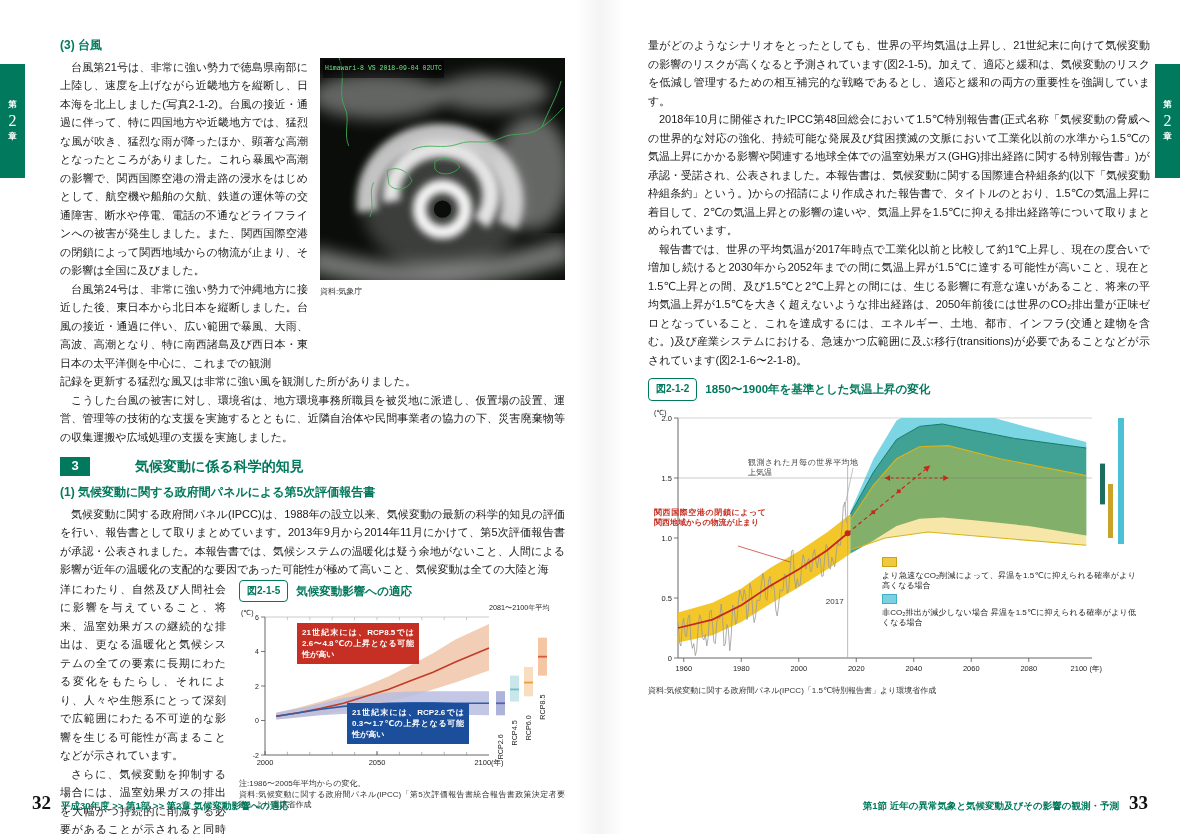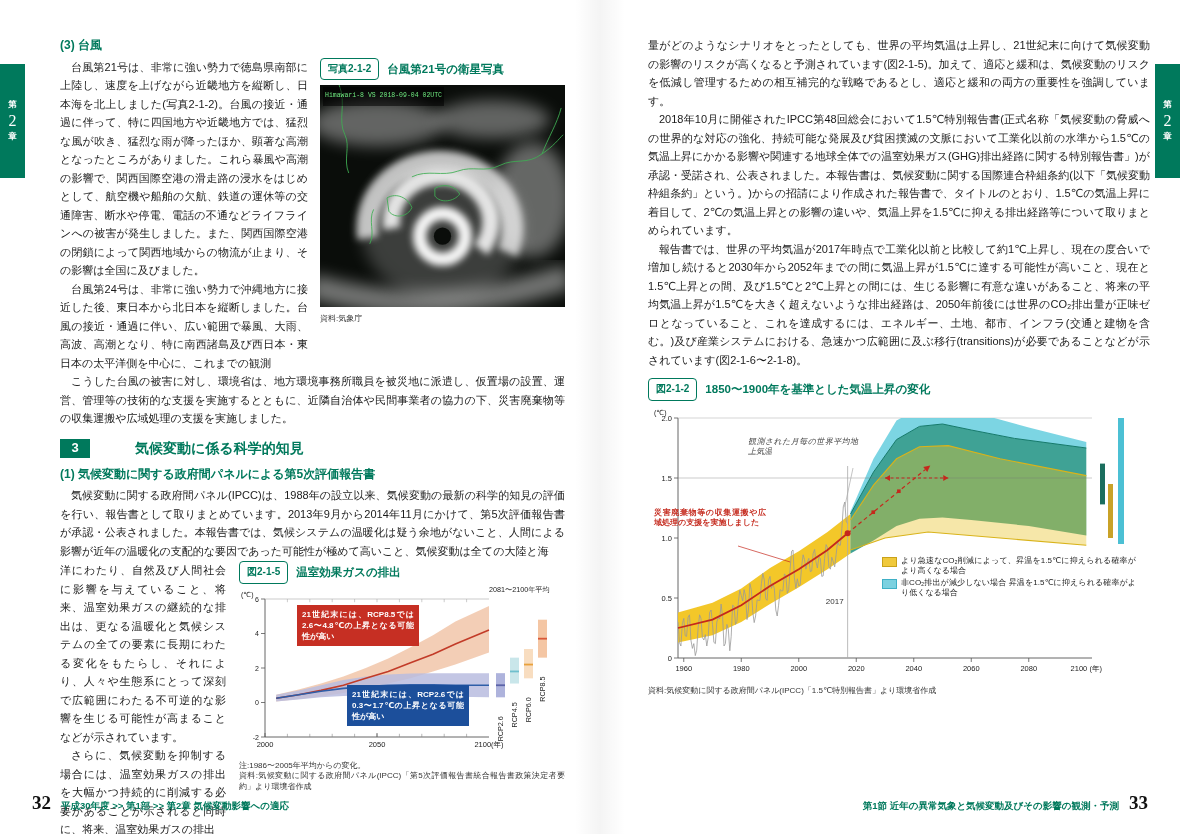--- a/index.html
+++ b/index.html
@@ -40,24 +40,24 @@
   .fig-chart{position:relative;}
   .callout{position:absolute;color:#fff;font-weight:bold;font-size:8px;line-height:11px;padding:4px 5px;width:112px;}
   .callout.red{background:var(--red,#c62f23);}
   .callout.blue{background:var(--blue,#1c4f9b);}
   .right-header{position:absolute;left:252px;top:-4px;width:84px;font-size:7.2px;line-height:9px;color:#222;}
   .fig-note{font-size:8px;line-height:10.5px;color:#333;}
   .fig216-block{margin-top:9px;}
   .fig-chart216{position:relative;width:500px;height:280px;}
   .legend216{position:absolute;left:218px;top:150px;width:270px;font-size:8px;line-height:10px;color:#222;}
   .leg-row{display:flex;gap:4px;margin-bottom:2px;}
-  .leg-row.ind{margin-left:16px;}
+  .leg-row.ind{margin-left:16px;flex-direction:column;}
   .leg-swatch{flex:0 0 auto;width:13px;height:8px;border:1px solid #888;margin-top:1px;}
   .ann{position:absolute;font-size:8px;line-height:10px;}
-  .ann-observed{left:100px;top:31px;width:110px;color:#444;font-style:italic;}
+  .ann-observed{left:100px;top:52px;width:110px;color:#444;}
   .ann-human{left:6px;top:102px;width:112px;color:var(--red,#c62f23);font-weight:bold;}
   
   .footer{position:absolute;top:792px;display:flex;align-items:baseline;gap:10px;}
   #footer-left{left:32px;}
   #footer-right{right:32px;}
   .f-page{font-family:"Liberation Serif","DejaVu Serif",serif;font-weight:bold;font-size:19px;color:#111;}
   .f-text{color:var(--green,#00795c);font-weight:bold;font-size:9.5px;}
   svg text{font-family:"Liberation Sans","DejaVu Sans",sans-serif;}
 </style>
 </head>
@@ -79,24 +79,20 @@
 
   <div id="page-left" class="page jp">
     <div class="g-head" style="margin-top:0;">(3) 台風</div>
 
     <div class="row">
       <div class="col-text">
         <p class="indent">台風第21号は、非常に強い勢力で徳島県南部に上陸し、速度を上げながら近畿地方を縦断し、日本海を北上しました(写真2-1-2)。台風の接近・通過に伴って、特に四国地方や近畿地方では、猛烈な風が吹き、猛烈な雨が降ったほか、顕著な高潮となったところがありました。これら暴風や高潮の影響で、関西国際空港の滑走路の浸水をはじめとして、航空機や船舶の欠航、鉄道の運休等の交通障害、断水や停電、電話の不通などライフラインへの被害が発生しました。また、関西国際空港の閉鎖によって関西地域からの物流が止まり、その影響は全国に及びました。</p>
         <p class="indent">台風第24号は、非常に強い勢力で沖縄地方に接近した後、東日本から北日本を縦断しました。台風の接近・通過に伴い、広い範囲で暴風、大雨、高波、高潮となり、特に南西諸島及び西日本・東日本の太平洋側を中心に、これまでの観測</p>
       </div>
       <div class="photo-block">
-        <div class="fig-head">
-          <span class="fig-label-box">写真2-1-2</span>
-          <span class="fig-title">台風第21号の衛星写真</span>
-        </div>
         <div class="photo-frame">
           <svg width="245" height="222" viewBox="0 0 256 232">
             <defs>
               <filter id="b1" x="-40%" y="-40%" width="180%" height="180%">
                   <feGaussianBlur stdDeviation="4"></feGaussianBlur>
                 </filter>
               <filter id="b2" x="-60%" y="-60%" width="220%" height="220%">
                   <feGaussianBlur stdDeviation="8"></feGaussianBlur>
                 </filter>
             </defs>
@@ -119,39 +115,40 @@
               <path d="M56,130 C50,142 58,154 52,166"></path>
             </g>
             <rect x="0" y="0" width="256" height="232" fill="none"></rect>
           </svg>
           <div class="photo-overlay">Himawari-8 VS 2018-09-04 02UTC</div>
         </div>
         <div class="src-note">資料:気象庁</div>
       </div>
     </div>
 
+    <p>記録を更新する猛烈な風又は非常に強い風を観測した所がありました。</p>
     <p class="indent">こうした台風の被害に対し、環境省は、地方環境事務所職員を被災地に派遣し、仮置場の設置、運営、管理等の技術的な支援を実施するとともに、近隣自治体や民間事業者の協力の下、災害廃棄物等の収集運搬や広域処理の支援を実施しました。</p>
 
     <div class="banner">
       <span class="banner-num">3</span>
       <span class="banner-title">気候変動に係る科学的知見</span>
     </div>
 
     <div class="g-head">(1) 気候変動に関する政府間パネルによる第5次評価報告書</div>
     <p class="indent">気候変動に関する政府間パネル(IPCC)は、1988年の設立以来、気候変動の最新の科学的知見の評価を行い、報告書として取りまとめています。2013年9月から2014年11月にかけて、第5次評価報告書が承認・公表されました。本報告書では、気候システムの温暖化は疑う余地がないこと、人間による影響が近年の温暖化の支配的な要因であった可能性が極めて高いこと、気候変動は全ての大陸と海</p>
 
     <div class="row" style="margin-top:1px;">
       <div class="col-narrow">
         <p>洋にわたり、自然及び人間社会に影響を与えていること、将来、温室効果ガスの継続的な排出は、更なる温暖化と気候システムの全ての要素に長期にわたる変化をもたらし、それにより、人々や生態系にとって深刻で広範囲にわたる不可逆的な影響を生じる可能性が高まることなどが示されています。</p>
         <p class="indent">さらに、気候変動を抑制する場合には、温室効果ガスの排出を大幅かつ持続的に削減する必要があることが示されると同時に、将来、温室効果ガスの排出</p>
       </div>
       <div class="fig-block">
         <div class="fig-head">
           <span class="fig-label-box">図2-1-5</span>
-          <span class="fig-title">温室効果ガスの排出</span>
+          <span class="fig-title">気候変動影響への適応</span>
         </div>
         <div class="fig-chart" style="width:340px;height:168px;">
           <svg id="chart215" width="340" height="168">
               <line x1="26" y1="10" x2="26" y2="148" stroke="#555" stroke-width="0.9"></line>
               <line x1="26" y1="148" x2="250" y2="148" stroke="#555" stroke-width="0.9"></line>
               <line x1="26" y1="10" x2="250" y2="10" stroke="#aaa" stroke-width="0.6"></line>
               <text x="2" y="8" font-size="7" fill="#222">(℃)</text>
               <line x1="22" y1="148" x2="26" y2="148" stroke="#555" stroke-width="0.8"></line>
               <text x="20" y="150.5" font-size="7" text-anchor="end" fill="#222">-2</text>
               <line x1="22" y1="113.5" x2="26" y2="113.5" stroke="#555" stroke-width="0.8"></line>
@@ -280,21 +277,21 @@
             <line x1="237" y1="72" x2="300.25" y2="72" stroke="#c5281c" stroke-width="1" stroke-dasharray="3 2.5"></line>
             <polygon points="237,72 242,69 242,75" fill="#c5281c"></polygon>
             <polygon points="300.25,72 295.25,69 295.25,75" fill="#c5281c"></polygon>
             <line x1="205" y1="62" x2="196.75" y2="100.80000000000001" stroke="#aaa" stroke-width="0.7"></line>
             <line x1="90" y1="140" x2="142.125" y2="156" stroke="#c5281c" stroke-width="0.7"></line>
             <rect x="452" y="57.599999999999994" width="5" height="40.80000000000001" fill="#1b6e5e"></rect>
             <rect x="460" y="78" width="5" height="54" fill="#c9a227"></rect>
             <rect x="470" y="12" width="6" height="126" fill="#4cc0d4"></rect>
           </svg>
         <div class="ann ann-observed">観測された月毎の世界平均地上気温</div>
-        <div class="ann ann-human">災害廃棄物等の収集運搬や広域処理の支援を実施しました</div>
+        <div class="ann ann-human">関西国際空港の閉鎖によって関西地域からの物流が止まり</div>
         <div class="legend216">
           <div class="leg-row ind">
             <span class="leg-swatch" style="background: rgb(240, 201, 60); border-color: rgb(201, 162, 26);"></span>
             <span>より急速なCO₂削減によって、昇温を1.5℃に抑えられる確率がより高くなる場合</span>
           </div>
           <div class="leg-row ind">
             <span class="leg-swatch" style="background: rgb(124, 209, 224); border-color: rgb(63, 176, 198);"></span>
             <span>非CO₂排出が減少しない場合 昇温を1.5℃に抑えられる確率がより低くなる場合</span>
           </div>
         </div>

